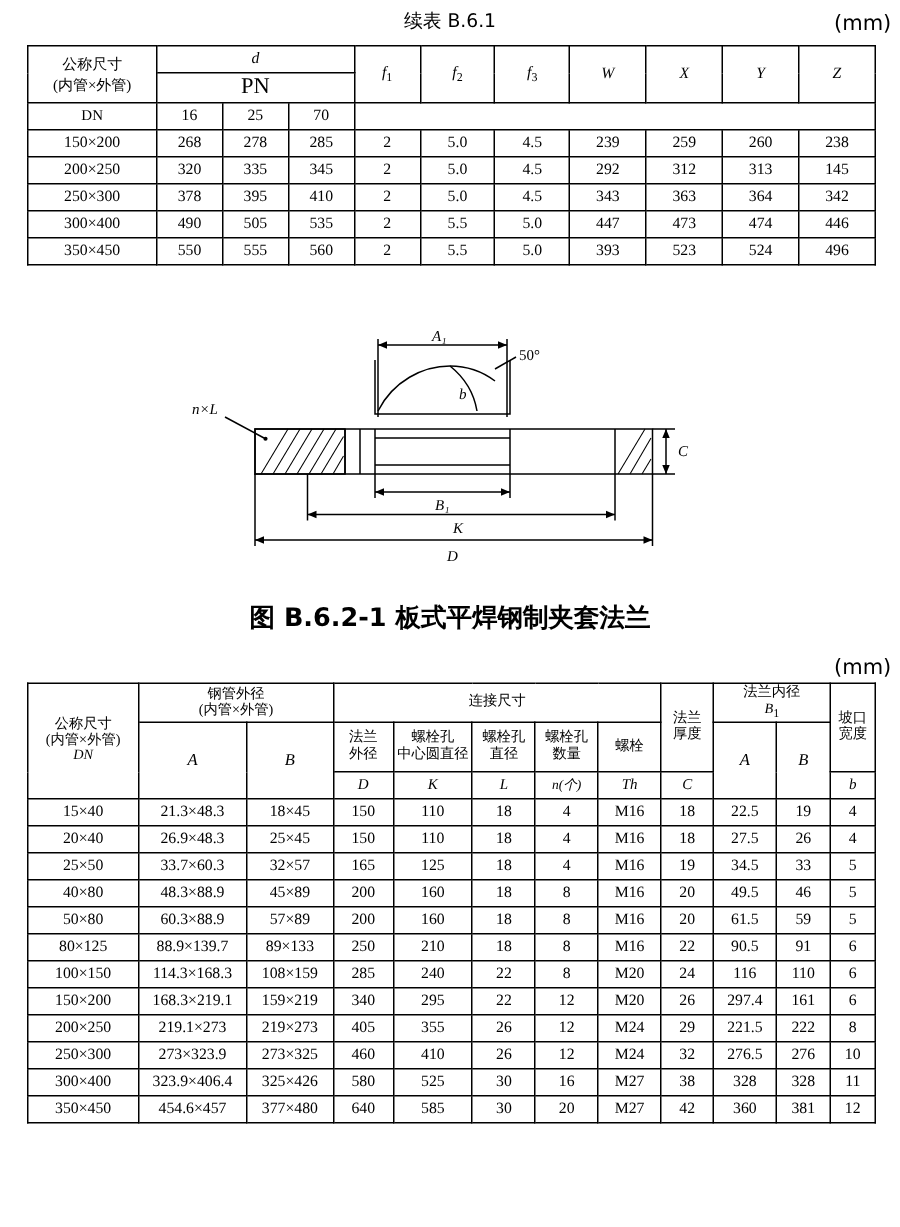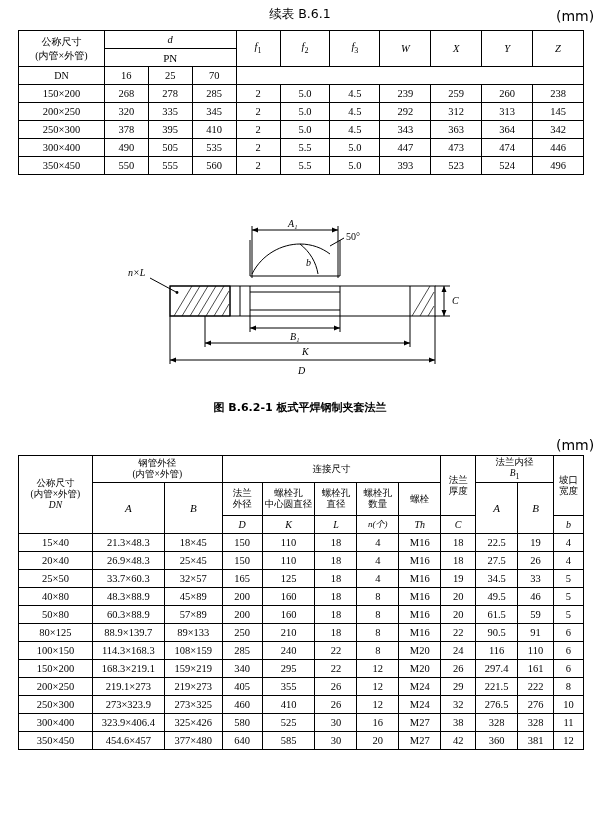--- a/index.html
+++ b/index.html
@@ -28,30 +28,30 @@
   }
   .mm-right{
     position:absolute;font-size:14px;font-family:"DejaVu Sans", sans-serif;
   }
 
   
   #t1-wrap{position:absolute;left:18px;top:30px;width:566px;}
   #t1{width:566px;font-size:10.5px;}
   #t1 td{height:15px;}
   .hdr-tall{height:18px;}
-  .hdrcell{font-size:11px;}
+  .hdrcell{font-size:15px;}
   .cn{font-family:"DejaVu Sans", sans-serif;font-size:10px;}
   .it{font-style:italic;font-family:"Liberation Serif",serif;}
   .sub{font-size:8px;vertical-align:sub;font-style:normal;}
 
   
   #figure{position:absolute;left:0;top:218px;width:600px;height:180px;}
   .fig-cap{
     position:absolute;left:0;width:600px;text-align:center;
-    font-family:"DejaVu Sans", sans-serif;font-size:11px;font-weight:bold;
+    font-family:"DejaVu Sans", sans-serif;font-size:17px;font-weight:bold;
   }
   .tbl-cap{
     position:absolute;left:0;width:600px;text-align:center;
     font-family:"DejaVu Sans", sans-serif;font-size:11.5px;font-weight:bold;
   }
 
   
   #t2-wrap{position:absolute;left:18px;top:455px;width:566px;}
   #t2{width:566px;font-size:10px;}
   #t2 td{height:15px;}

